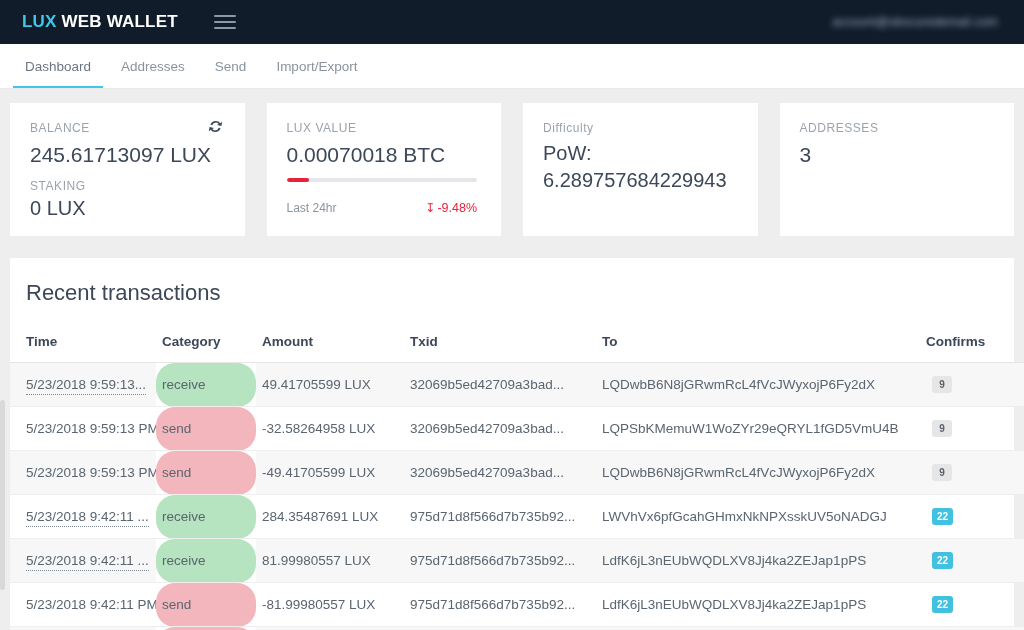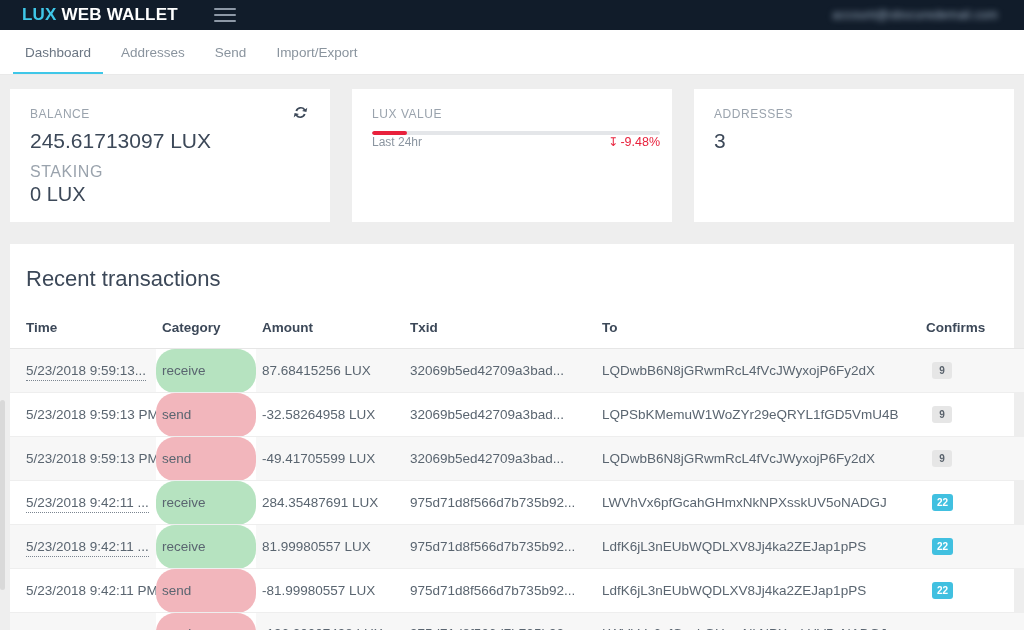--- a/index.html
+++ b/index.html
@@ -5,21 +5,21 @@
   * { box-sizing: border-box; margin: 0; padding: 0; }
   html, body {
     width: 1024px; height: 630px;
     background: #eeeeee;
     font-family: "Liberation Sans", sans-serif;
     overflow: hidden;
   }
 
   
   .navbar {
-    height: 30px;
+    height: 44px;
     background: #111c2a;
     display: flex;
     align-items: center;
     padding: 0 0 0 22px;
     position: relative;
   }
   .brand {
     font-size: 17px;
     font-weight: bold;
     letter-spacing: .2px;
@@ -85,41 +85,41 @@
   
   .cards {
     display: flex;
     gap: 22px;
     padding: 14px 10px 0 10px;
   }
   .card {
     background: #ffffff;
     flex: 1;
     min-height: 122px;
-    padding: 17px 12px 14px 20px;
+    padding: 17px 24px 14px 20px;
     position: relative;
   }
   .card-label {
     font-size: 12px;
     color: #9aa3ad;
     letter-spacing: .55px;
     line-height: 16px;
   }
   .card-value {
     font-size: 21px;
     color: #3c4858;
     font-weight: 400;
     line-height: 29px;
     margin-top: 4px;
     white-space: nowrap;
   }
   .card-value.small { font-size: 20px; }
   .card-value.multiline { white-space: normal; line-height: 27px; }
   .card-sublabel {
-    font-size: 16px;
+    font-size: 12px;
     color: #9aa3ad;
     letter-spacing: .55px;
     margin-top: 9px;
     line-height: 16px;
   }
   .card-subvalue {
     font-size: 20px;
     color: #3c4858;
     line-height: 27px;
     margin-top: 1px;
@@ -138,21 +138,21 @@
     background: #e4e6e9;
     border-radius: 2px;
     overflow: hidden;
   }
   .progress-fill {
     height: 100%;
     background: #e8213c;
     border-radius: 2px;
   }
   .progress-foot {
-    margin-top: 0;
+    margin-top: 19px;
     display: flex;
     justify-content: space-between;
     align-items: center;
   }
   .progress-foot .lbl {
     font-size: 12px;
     color: #8b95a0;
   }
   .progress-foot .chg {
     font-size: 12.5px;
@@ -287,32 +287,37 @@
     <div class="card-sublabel">STAKING</div>
     <div class="card-subvalue">0 LUX</div>
     <svg class="refresh-icon" viewBox="0 0 16 16">
       <path d="M13.2 4.6A6 6 0 0 0 2.6 6.1l1.9.5A4 4 0 0 1 11.4 5.3L9.6 6.4l4.7 1.1.9-4.7z" fill="#3c4858"></path>
       <path d="M2.8 11.4A6 6 0 0 0 13.4 9.9l-1.9-.5A4 4 0 0 1 4.6 10.7l1.8-1.1-4.7-1.1-.9 4.7z" fill="#3c4858"></path>
     </svg>
   </div>
 
   <div class="card">
     <div class="card-label">LUX VALUE</div>
+    <div class="card-value">0.00070018 BTC</div>
     <div class="progress-track">
       <div class="progress-fill" id="lux-progress-fill" style="width: 12%; background: rgb(232, 33, 60);"></div>
     </div>
     <div class="progress-foot">
       <span class="lbl">Last 24hr</span>
       <span class="chg">
         <span class="arrow-down">↧</span>
         <span>-9.48%</span>
       </span>
     </div>
   </div>
 
+  <div class="card">
+    <div class="card-label">Difficulty</div>
+    <div class="card-value small multiline">PoW: 6.289757684229943</div>
+  </div>
 
   <div class="card">
     <div class="card-label">ADDRESSES</div>
     <div class="card-value">3</div>
   </div>
 
 </div>
 
 <div class="tx-panel">
   <div class="tx-title">Recent transactions</div>
@@ -333,21 +338,21 @@
         <th>Amount</th>
         <th>Txid</th>
         <th>To</th>
         <th class="c-confirms">Confirms</th>
       </tr>
     </thead>
     <tbody id="tx-body">
         <tr class="stripe">
           <td class="cell-time"><span class="time-abbr">5/23/2018 9:59:13...</span></td>
           <td class="cell-cat cat-receive">receive</td>
-          <td>87.68415256 LUX</td>
+          <td>49.41705599 LUX</td>
           <td>32069b5ed42709a3bad...</td>
           <td>LQDwbB6N8jGRwmRcL4fVcJWyxojP6Fy2dX</td>
           <td class="cell-confirms"><span class="badge gray">9</span></td>
         </tr>
         <tr>
           <td class="cell-time"><span>5/23/2018 9:59:13 PM</span></td>
           <td class="cell-cat cat-send">send</td>
           <td>-32.58264958 LUX</td>
           <td>32069b5ed42709a3bad...</td>
           <td>LQPSbKMemuW1WoZYr29eQRYL1fGD5VmU4B</td>

